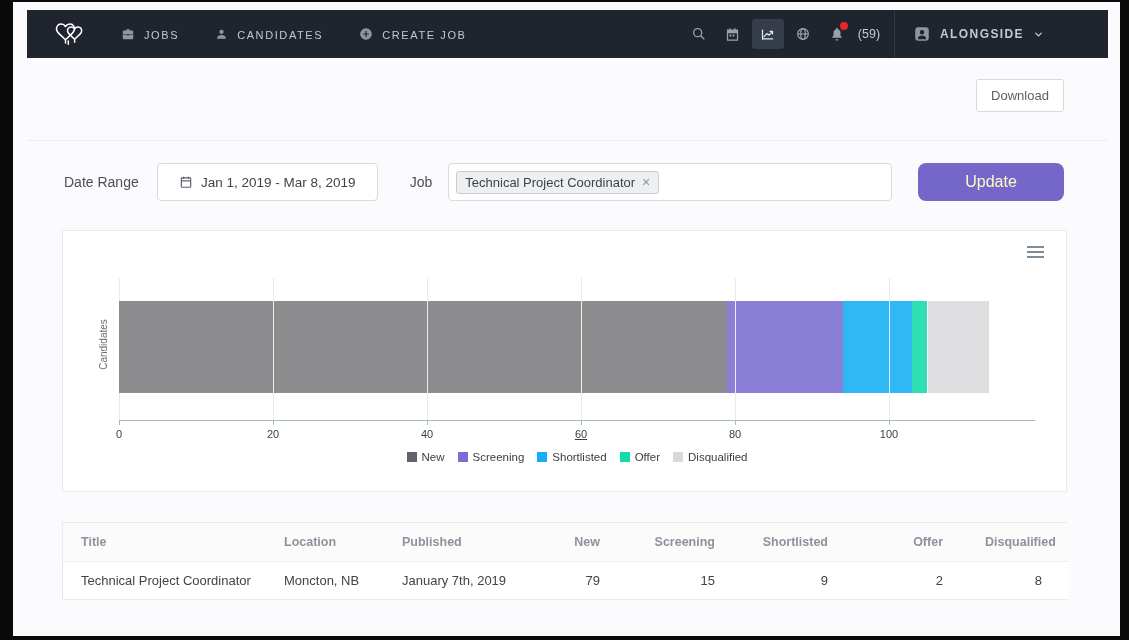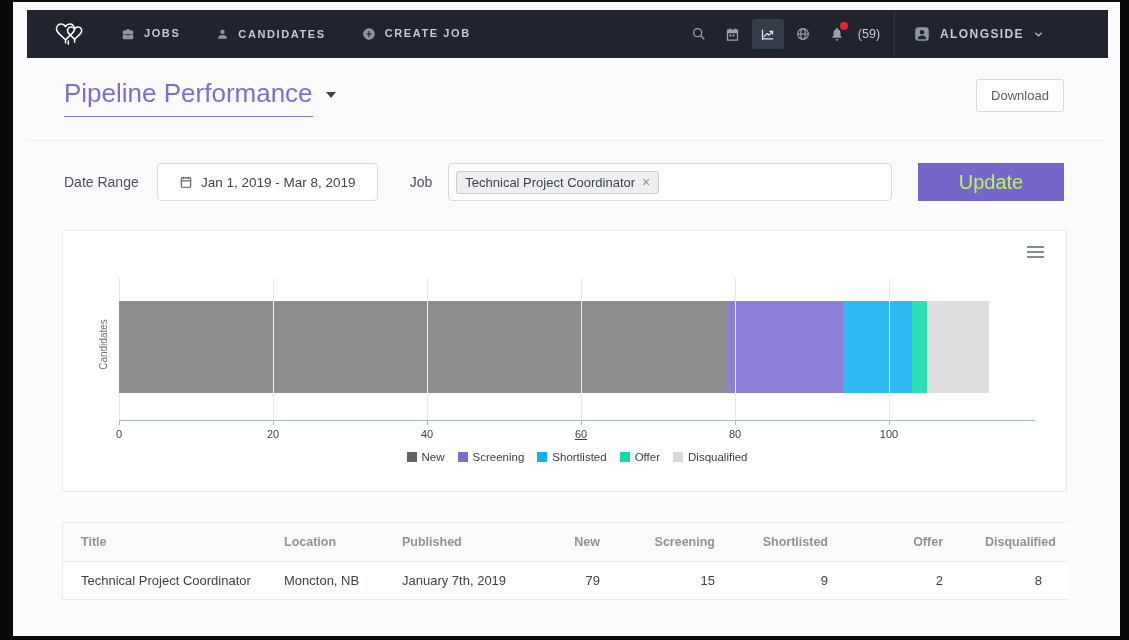--- a/index.html
+++ b/index.html
@@ -3,21 +3,21 @@
 <meta charset="utf-8">
 <style>
   html,body{margin:0;padding:0;}
   body{font-family:"Liberation Sans","DejaVu Sans",sans-serif; background:#0a0a0b; width:1129px; height:640px; position:relative;}
   .frame{position:relative;width:1129px;height:640px;background:#0a0a0b;overflow:hidden;}
   .screen{position:absolute;left:13px;top:2px;width:1107px;height:634px;background:#fbfbfd;overflow:hidden;}
 
   
   .navbar{position:absolute;left:14px;top:8px;width:1081px;height:48px;background:#20242f;display:flex;align-items:center;}
   .logo{margin-left:26px;margin-right:34px;display:flex;align-items:center;cursor:pointer;}
-  .nav-item{display:flex;align-items:flex-start;gap:9px;color:#c3c9d3;font-size:11px;font-weight:bold;letter-spacing:1.6px;margin-right:36px;cursor:pointer;}
+  .nav-item{display:flex;align-items:flex-end;gap:9px;color:#c3c9d3;font-size:11px;font-weight:normal;letter-spacing:1.6px;margin-right:36px;cursor:pointer;}
   .nav-item .ni{color:#8f96a3;display:flex;}
   .nav-right{margin-left:auto;display:flex;align-items:center;height:100%;}
   .icon-btn{width:34px;display:flex;justify-content:center;align-items:center;color:#9aa1ae;cursor:pointer;}
   .icon-box{width:32px;height:30px;background:#353c4a;border-radius:3px;display:flex;justify-content:center;align-items:center;margin:0 2px;cursor:pointer;}
   .bell-wrap{position:relative;display:flex;}
   .dot{position:absolute;top:-4px;right:-3px;width:8px;height:8px;border-radius:50%;}
   .notif-count{color:#c3c9d3;font-size:12.5px;margin-left:4px;margin-right:14px;}
   .nav-divider{width:1px;height:48px;background:#313747;margin-right:18px;}
   .account{display:flex;align-items:center;gap:9px;color:#c3c9d3;font-size:12px;font-weight:bold;letter-spacing:1.4px;padding-right:64px;cursor:pointer;}
 
@@ -30,21 +30,21 @@
 
   
   .filter-row{position:absolute;left:51px;top:161px;width:1000px;display:flex;align-items:center;}
   .filter-label{color:#4b5058;font-size:14px;}
   .date-input{margin-left:18px;width:221px;height:38px;background:#fff;border:1px solid #d9d9e1;border-radius:4px;display:flex;align-items:center;justify-content:center;gap:8px;color:#3f444b;font-size:13.5px;cursor:pointer;box-sizing:border-box;}
   .date-input .ci{color:#5a6068;display:flex;}
   .job-label{margin-left:32px;}
   .job-input{margin-left:16px;width:444px;height:38px;background:#fff;border:1px solid #d9d9e1;border-radius:4px;display:flex;align-items:center;padding:0 7px;box-sizing:border-box;cursor:text;}
   .tag-chip{display:inline-flex;align-items:center;gap:7px;background:#edeff1;border:1px solid #c9ccd1;border-radius:3px;padding:3px 8px;font-size:13px;color:#3e434a;}
   .tag-x{color:#8b9097;font-size:14px;line-height:1;cursor:pointer;}
-  .update-btn{margin-left:auto;width:146px;height:38px;background:#7467c9;border:none;border-radius:0;color:#bef264;font-size:20px;display:flex;align-items:center;justify-content:center;cursor:pointer;}
+  .update-btn{margin-left:auto;width:146px;height:38px;background:#7467c9;border:none;border-radius:8px;color:#fef9c3;font-size:16px;display:flex;align-items:center;justify-content:center;cursor:pointer;}
 
   
   .chart-panel{position:absolute;left:49px;top:228px;width:1005px;height:262px;background:#fff;border:1px solid #e9e9ef;box-sizing:border-box;}
   .hamburger{position:absolute;top:15px;right:22px;width:17px;cursor:pointer;}
   .hamburger div{height:2px;background:#7e8c98;margin-bottom:3px;}
   .ylabel{position:absolute;left:8px;top:108px;width:64px;text-align:center;transform:rotate(-90deg);transform-origin:center;font-size:10px;color:#6a6e74;}
   .plot-area{position:absolute;left:0;top:0;width:100%;height:100%;}
   .gridline{position:absolute;top:47px;height:142px;width:1px;background:#e9e9ec;}
   .grid-overlay{position:absolute;top:70px;height:92px;width:1px;background:rgba(255,255,255,0.85);z-index:3;}
   .bar-seg{position:absolute;top:70px;height:92px;z-index:2;}
@@ -151,24 +151,20 @@
               <path d="M12 12.5a3 3 0 1 0 0-6 3 3 0 0 0 0 6zm0 1.4c-3 0-5.4 1.6-5.4 3.8V19h10.8v-1.3c0-2.2-2.4-3.8-5.4-3.8z" fill="#20242f"></path>
             </svg>
           <span>ALONGSIDE</span>
           <svg width="11" height="11" viewBox="0 0 24 24" fill="none" stroke="#c3c9d3" stroke-width="3" stroke-linecap="round">
               <path d="M6 9l6 6 6-6"></path>
             </svg>
         </div>
       </div>
     </div>
 
-    <div class="title-wrap">
-      <span class="page-title">Pipeline Performance</span>
-      <span class="title-caret"></span>
-    </div>
     <button class="download-btn">Download</button>
     <div class="header-rule"></div>
 
     <div class="filter-row">
       <span class="filter-label">Date Range</span>
       <div class="date-input">
         <span class="ci">
           <svg width="14" height="14" viewBox="0 0 24 24" fill="none" stroke="currentColor" stroke-width="2">
               <rect x="4" y="5" width="16" height="16" rx="1.5"></rect>
               <line x1="4" y1="10" x2="20" y2="10"></line>

